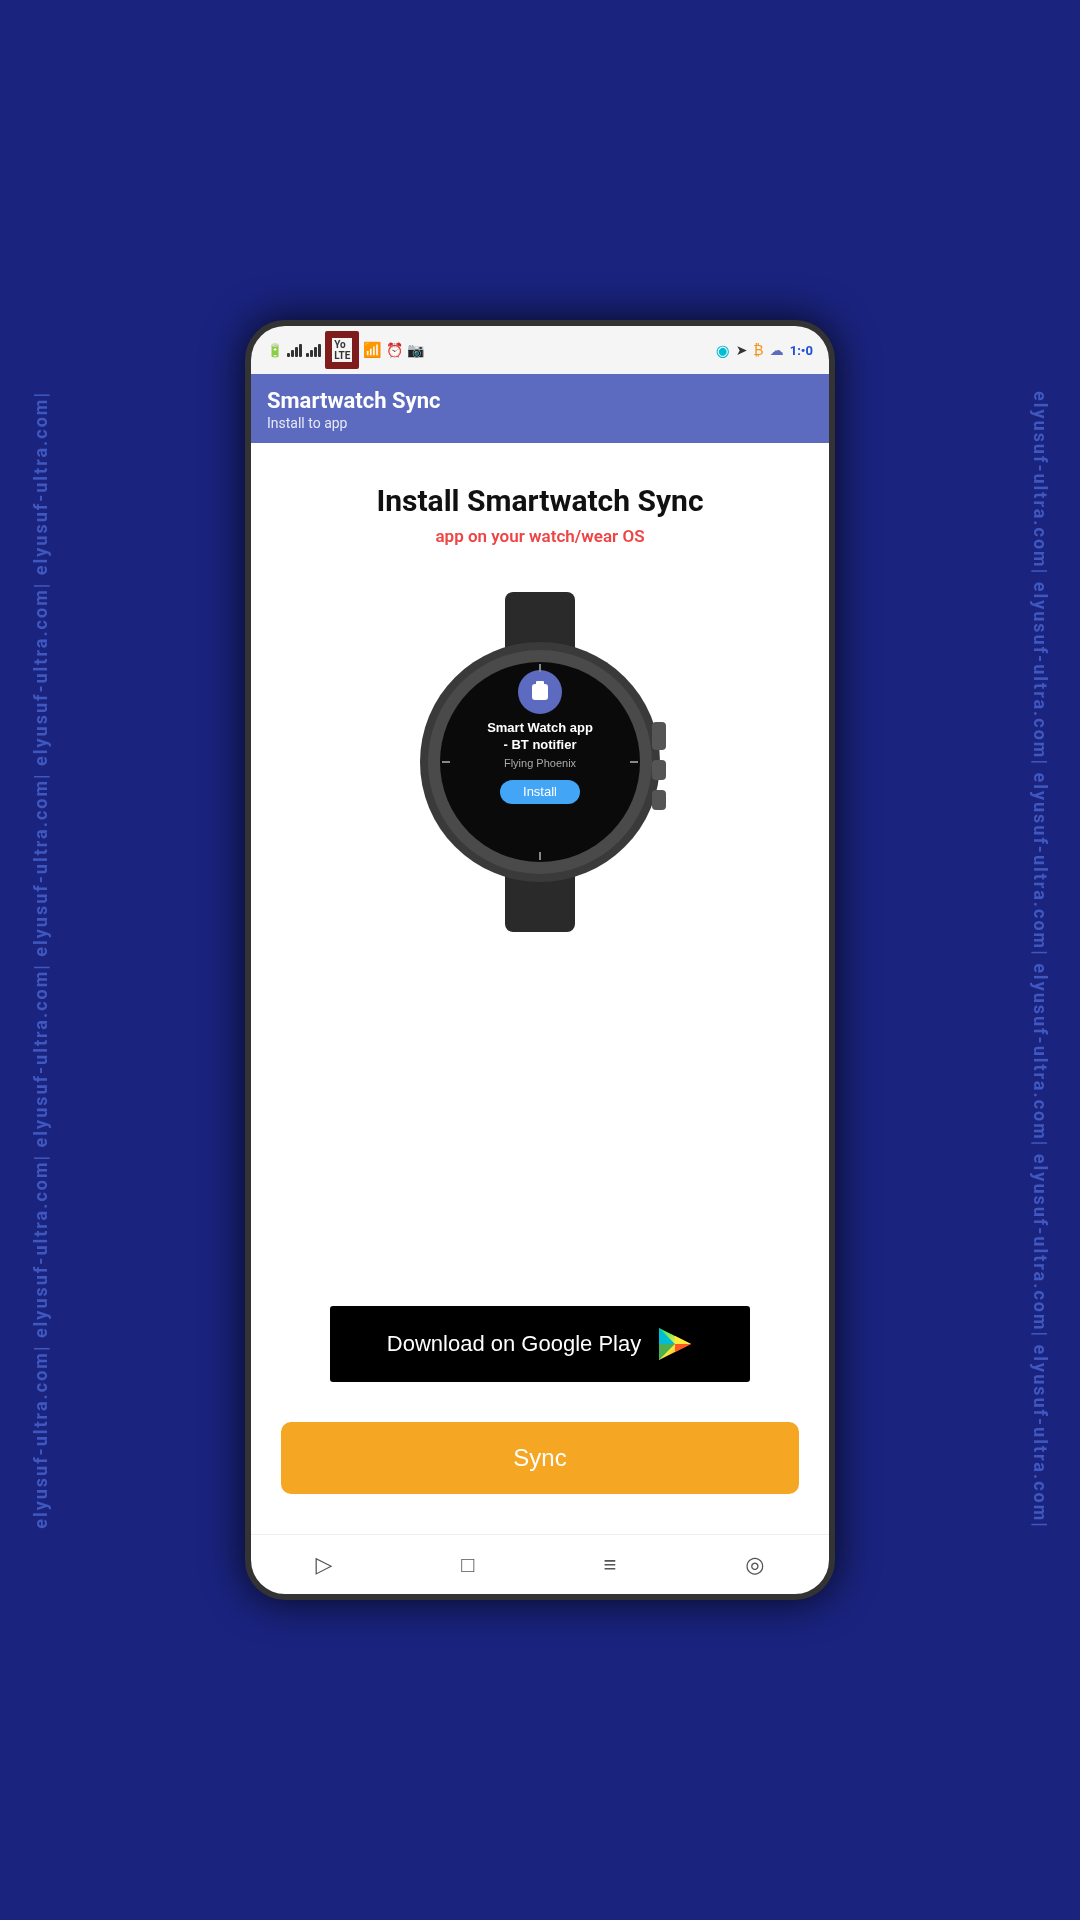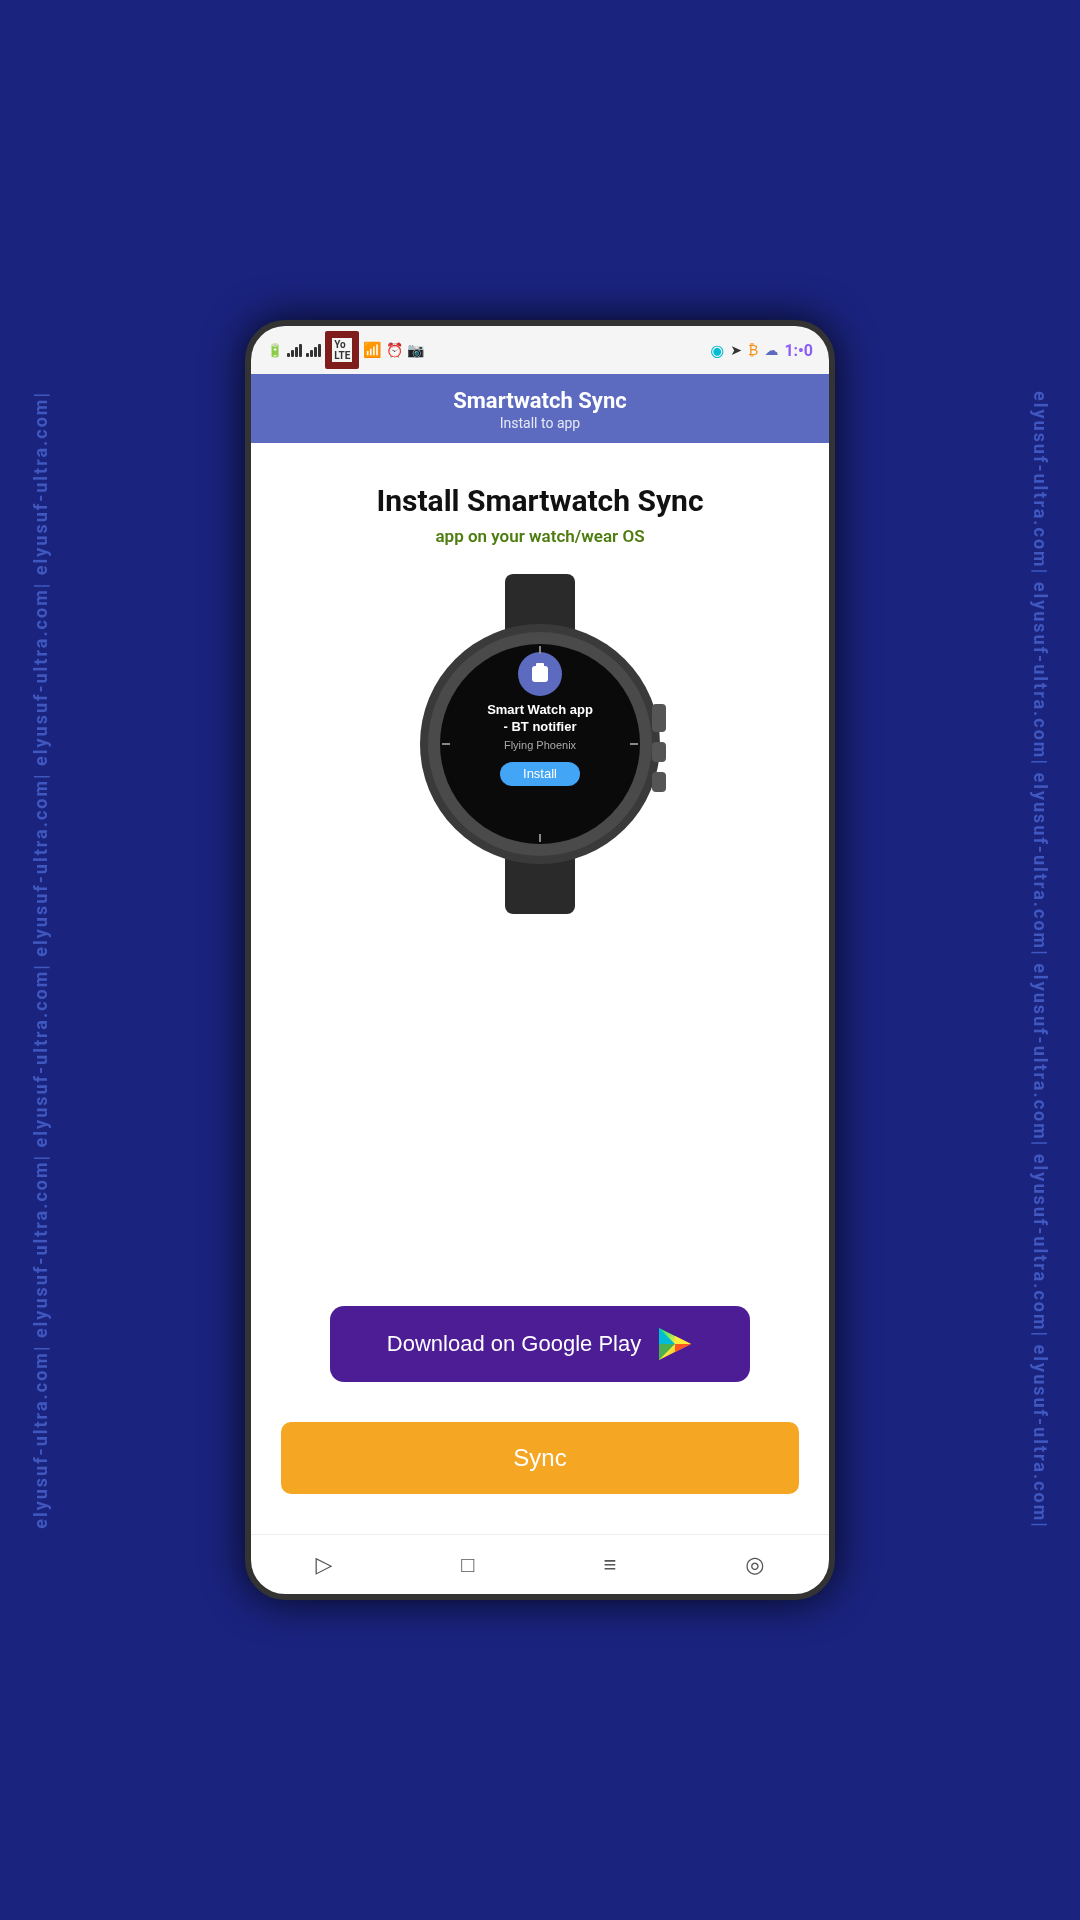--- a/index.html
+++ b/index.html
@@ -86,31 +86,30 @@
       align-items: flex-end;
       gap: 1px;
       height: 14px;
     }
     .signal-bar {
       width: 3px;
       background: #333;
       border-radius: 1px;
     }
     .status-time {
-      font-size: 16px;
-      color: #8b5cf6;
+      font-size: 13px;
+      color: #1d4ed8;
       font-weight: bold;
     }
 
     
     .app-bar {
       background: #5c6bc0;
       padding: 14px 16px 12px;
       flex-shrink: 0;
-      text-align: center;
     }
     .app-bar-title {
       color: white;
       font-size: 22px;
       font-weight: bold;
     }
     .app-bar-subtitle {
       color: rgba(255,255,255,0.85);
       font-size: 14px;
       margin-top: 2px;
@@ -130,23 +129,23 @@
     .install-title {
       font-size: 30px;
       font-weight: bold;
       color: #111;
       text-align: center;
       margin-bottom: 8px;
     }
     .install-subtitle {
       font-size: 17px;
       font-weight: 600;
-      color: #4d7c0f;
+      color: #ef4444;
       text-align: center;
-      margin-bottom: 18px;
+      margin-bottom: 36px;
     }
 
     
     .watch-container {
       width: 300px;
       height: 360px;
       position: relative;
       display: flex;
       align-items: center;
       justify-content: center;
@@ -154,23 +153,23 @@
     }
 
     
     .watch-svg-wrapper {
       width: 280px;
       height: 340px;
     }
 
     
     .google-play-btn {
-      background: #4c1d95;
+      background: #000000;
       border: none;
-      border-radius: 14px;
+      border-radius: 3px;
       padding: 20px 40px;
       display: flex;
       align-items: center;
       gap: 16px;
       cursor: pointer;
       width: 420px;
       justify-content: center;
       margin-top: 8px;
     }
     .google-play-text {

